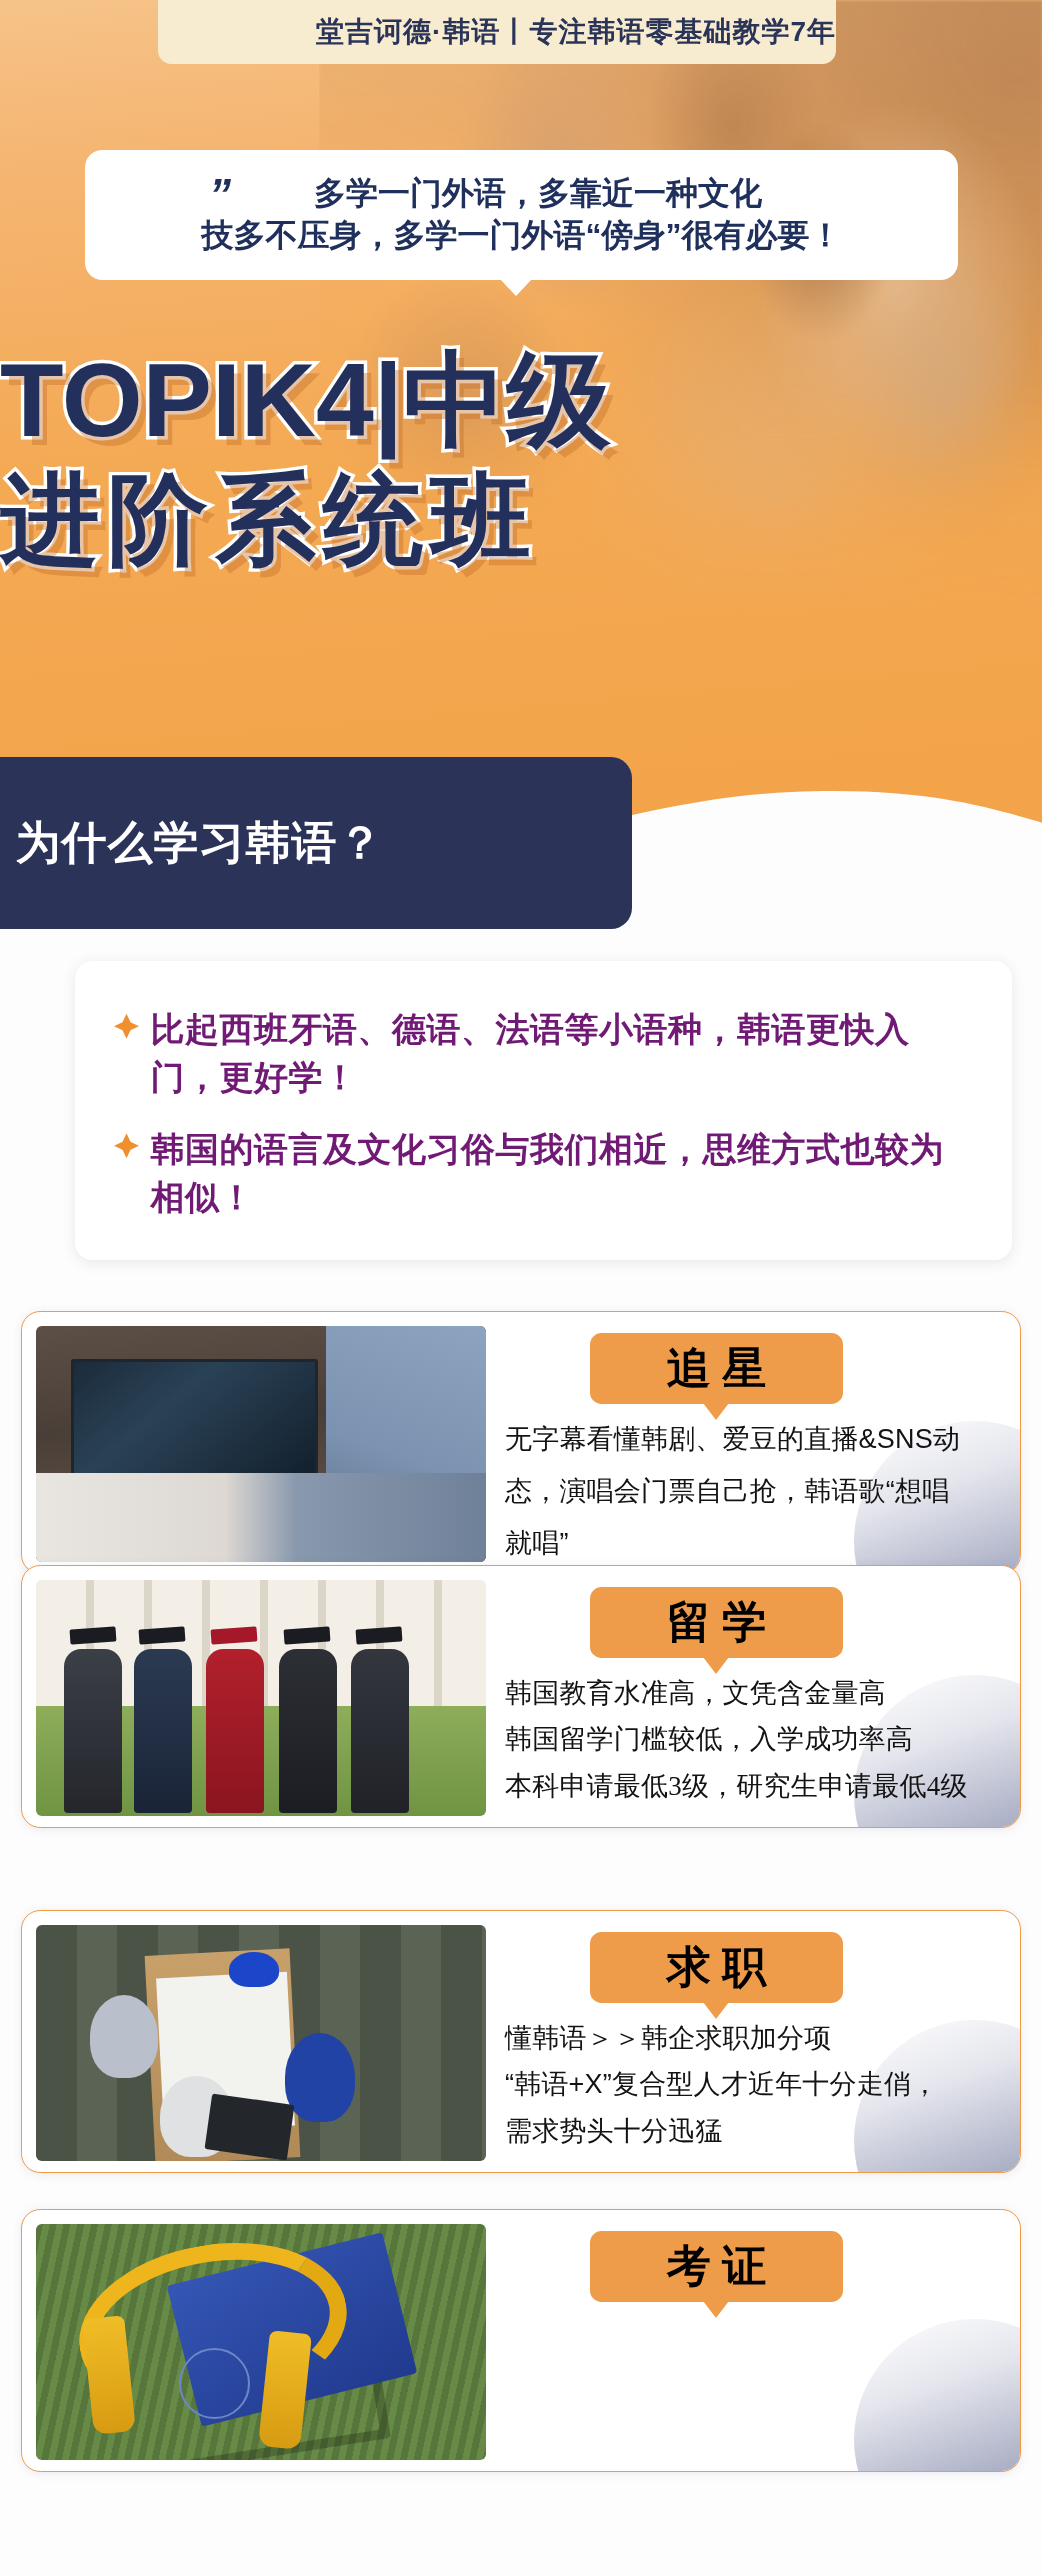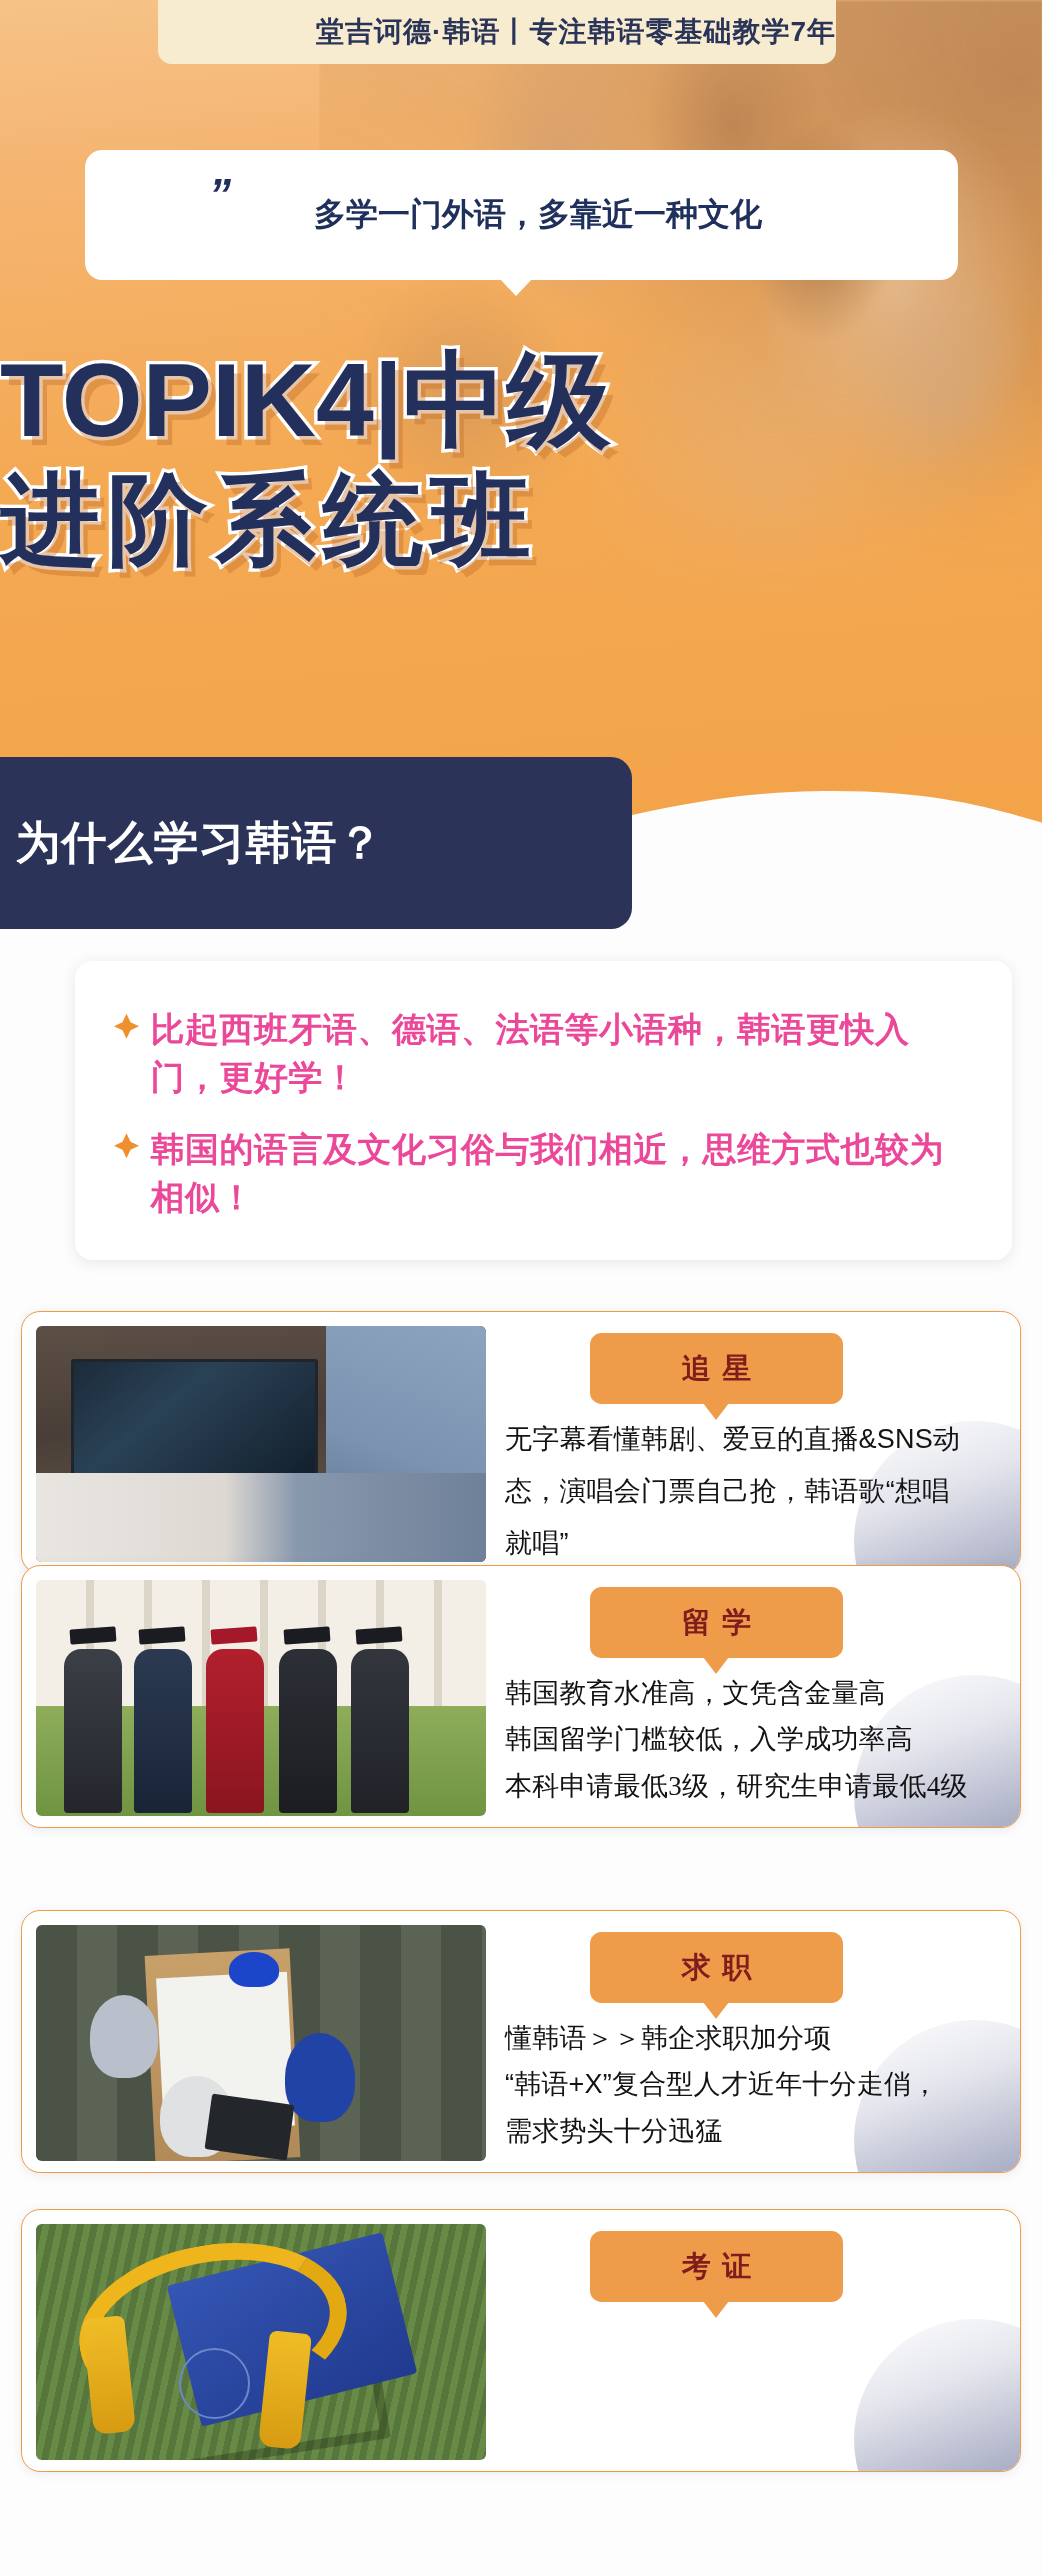--- a/index.html
+++ b/index.html
@@ -123,21 +123,21 @@
     box-shadow:0 2.9px 13.5px rgba(60,60,90,.11);
     padding:44px 39px 0 39px;
   }
   .bullet-row { display:flex; margin-bottom:23px; }
   .diamond {
     flex:0 0 auto; width:25px; height:25px; margin:8.7px 11.6px 0 0;
     background:#ef8f2e;
     clip-path:polygon(50% 0%, 66% 34%, 100% 50%, 66% 66%, 50% 100%, 34% 66%, 0% 50%, 34% 34%);
   }
   .bullet-text {
-    font-size:34px; line-height:1.42; color:#ec4899; font-weight:bold;
+    font-size:34px; line-height:1.42; color:#701a75; font-weight:bold;
     letter-spacing:0.5px;
   }
 
   
   .fcard {
     position:absolute; left:21px; width:1000px; height:263px;
     background:#ffffff; border:1.9px solid #ef9a45; border-radius:19.3px;
     z-index:7; overflow:hidden;
     box-shadow:0 1.9px 9.7px rgba(80,80,110,.10);
   }
@@ -158,21 +158,21 @@
     position:absolute; left:85px; top:21px; width:253px; height:71px;
     background:#ee9c4a; border-radius:11.6px; z-index:2;
     display:flex; align-items:center; justify-content:center;
   }
   .tab:after {
     content:""; position:absolute; left:50%; margin-left:-13.5px; bottom:-16.4px;
     border-left:13.5px solid transparent; border-right:13.5px solid transparent;
     border-top:17.4px solid #ee9c4a;
   }
   .tab-text {
-    color:#7f1d1d; font-size:29px; font-weight:bold; letter-spacing:11.6px;
+    color:#000000; font-size:44px; font-weight:bold; letter-spacing:11.6px;
     padding-left:11.6px; white-space:nowrap;
   }
   .fcard-lines {
     position:absolute; left:0; top:114px; right:7.7px; z-index:2;
   }
   .fline {
     font-size:27px; color:#131313; line-height:1.0; white-space:nowrap;
     margin-bottom:19.3px; letter-spacing:0.2px;
   }
   .fcard.c1 .fline { margin-bottom:25px; }
@@ -282,20 +282,21 @@
 
 <div class="body-bg"></div>
 
 <div class="brand-bar">
   <span class="brand-text">堂吉诃德·韩语丨专注韩语零基础教学7年</span>
 </div>
 
 <div class="quote-card">
   <span class="qmark">”</span>
   <div class="quote-line l1">多学一门外语，多靠近一种文化</div>
+  <div class="quote-line l2">技多不压身，多学一门外语“傍身”很有必要！</div>
 </div>
 
 <div class="title-wrap">
   <div class="title-line l1">TOPIK4|中级</div>
   <div class="title-line l2">进阶系统班</div>
 </div>
 
 <div class="sec-head">
   <span class="sec-head-text">为什么学习韩语？</span>
 </div>

